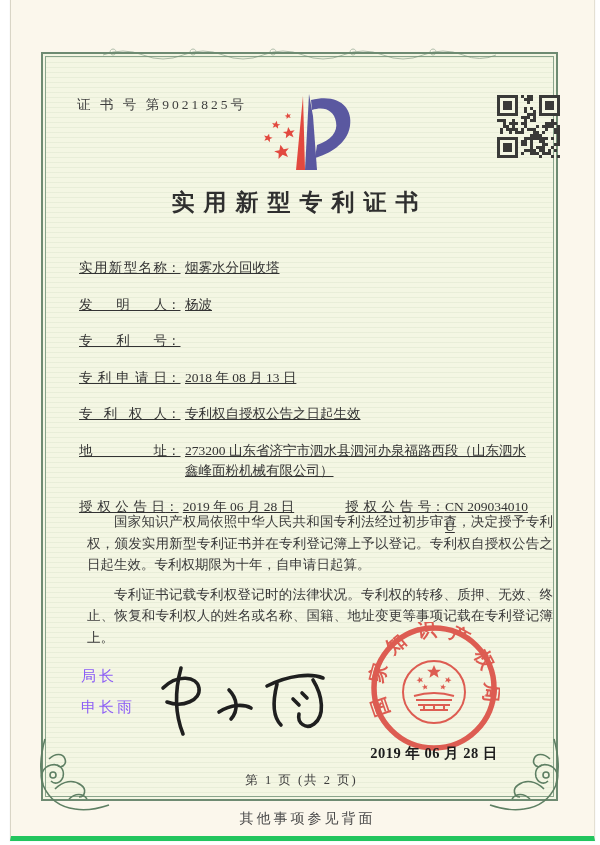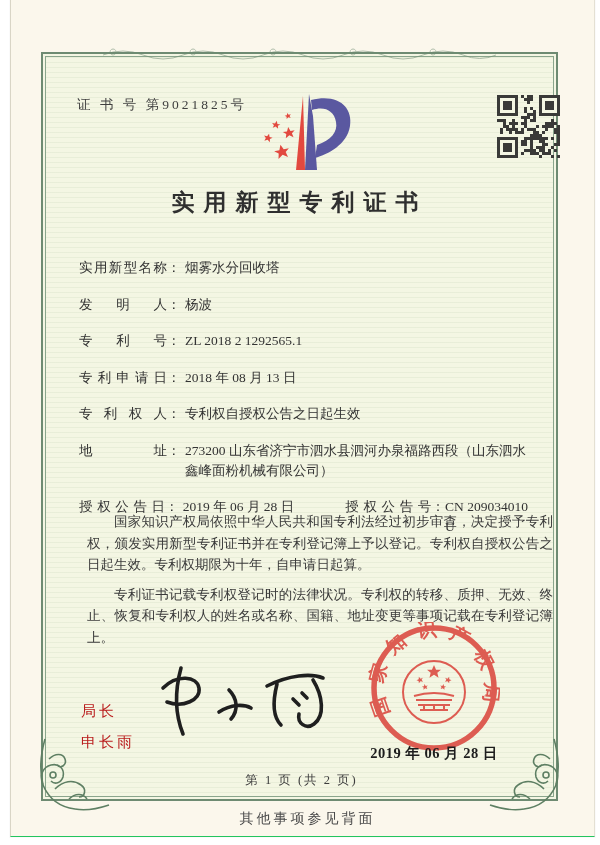--- a/index.html
+++ b/index.html
@@ -5,21 +5,21 @@
   html,body{margin:0;padding:0;}
   body{
     width:600px;height:845px;position:relative;overflow:hidden;
     background:#ffffff;
     font-family:"Liberation Serif","DejaVu Serif",serif;
     color:#3c3c3c;
   }
   .paper{
     position:absolute;left:10px;top:0;width:583px;height:836px;
     background:#fbf7ec;
-    border-left:1px solid #d9d5c6;border-bottom:1px solid #22c55e;border-right:1px solid #e4e0d3;
+    border-left:1px solid #d9d5c6;border-bottom:5px solid #22c55e;border-right:1px solid #e4e0d3;
     box-shadow:0 0 0 1px rgba(0,0,0,0.02);
   }
   
   .frame{
     position:absolute;left:30px;top:52px;width:513px;height:745px;
     border:2.5px solid #6e8b72;
     background:#f4f6e3;
   }
   .frame-inner{
     position:absolute;inset:2px;border:1px solid #8aa58c;
@@ -27,33 +27,33 @@
       repeating-linear-gradient(180deg, rgba(130,165,120,0.10) 0 1px, rgba(130,165,120,0) 1px 5px);
   }
   .abs{position:absolute;}
   .cert-no{
     left:34px;top:42px;font-size:13.5px;letter-spacing:3px;color:#3f3f3f;
   }
   .title{
     left:0;right:0;top:133px;text-align:center;
     font-size:23px;font-weight:600;letter-spacing:9px;color:#2f2f2f;
   }
-  .fields{left:36px;top:204px;width:460px;font-size:13.5px;color:#333;}
+  .fields{left:36px;top:204px;width:460px;font-size:13.5px;color:#333;text-decoration:underline;}
   .frow{display:flex;align-items:flex-start;margin-bottom:16.5px;line-height:20px;}
   .lab{display:inline-block;width:88px;text-align:justify;text-align-last:justify;white-space:normal;}
   .colon{width:14px;}
   .val{margin-left:4px;width:352px;line-height:20px;}
   .grant-row{display:flex;line-height:20px;}
   .grant-val{margin-left:4px;width:166px;}
   .paras{
     left:36px;top:449px;width:482px;font-size:13.5px;line-height:21.5px;
     text-align:justify;color:#3a3a3a;
   }
   .paras p{margin:8px;text-indent:2em;}
-  .director{left:38px;top:642px;font-size:15px;letter-spacing:3px;color:#b91c1c;line-height:31px;}
+  .director{left:38px;top:607px;font-size:15px;letter-spacing:3px;color:#8b5cf6;line-height:31px;}
   .sig{left:108px;top:608px;}
   .seal{left:325px;top:568px;}
   .seal-date{
     left:320px;top:690px;width:142px;text-align:center;
     font-size:14.5px;font-weight:700;letter-spacing:0.5px;color:#1d1d1d;
   }
   .pageno{left:4px;right:0;top:718px;text-align:center;font-size:12.5px;letter-spacing:2px;color:#3c3c3c;}
   .backnote{
     position:absolute;left:40px;top:810px;width:513px;text-align:center;
     font-size:14px;letter-spacing:3px;color:#4a4a4a;
@@ -238,21 +238,20 @@
         <span class="val">烟雾水分回收塔</span>
       </div>
       <div class="frow">
         <span class="lab">发明人</span>
           <span class="colon">：</span>
         <span class="val">杨波</span>
       </div>
       <div class="frow">
         <span class="lab">专利号</span>
           <span class="colon">：</span>
-        <span class="val">ZL 2018 2 1292565.1</span>
       </div>
       <div class="frow">
         <span class="lab">专利申请日</span>
           <span class="colon">：</span>
         <span class="val">2018 年 08 月 13 日</span>
       </div>
       <div class="frow">
         <span class="lab">专利权人</span>
           <span class="colon">：</span>
         <span class="val">专利权自授权公告之日起生效</span>

